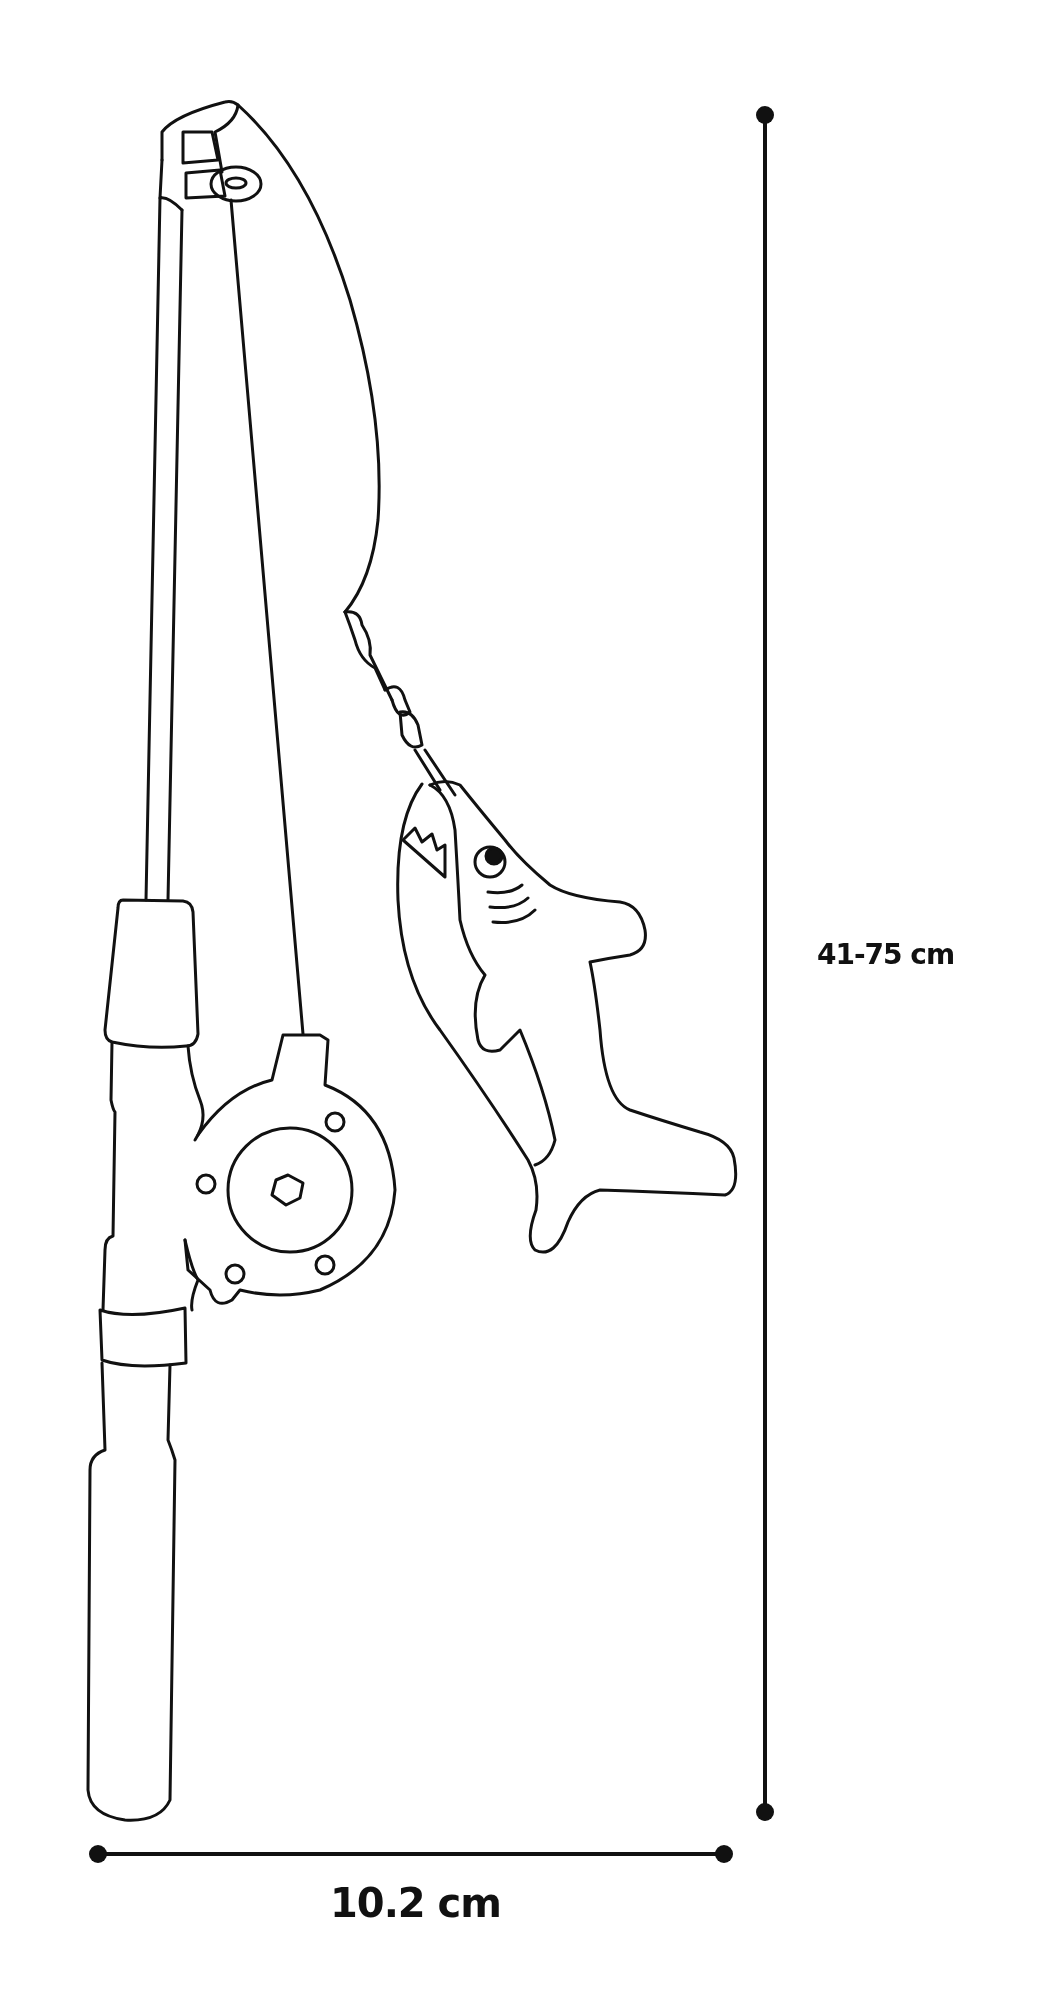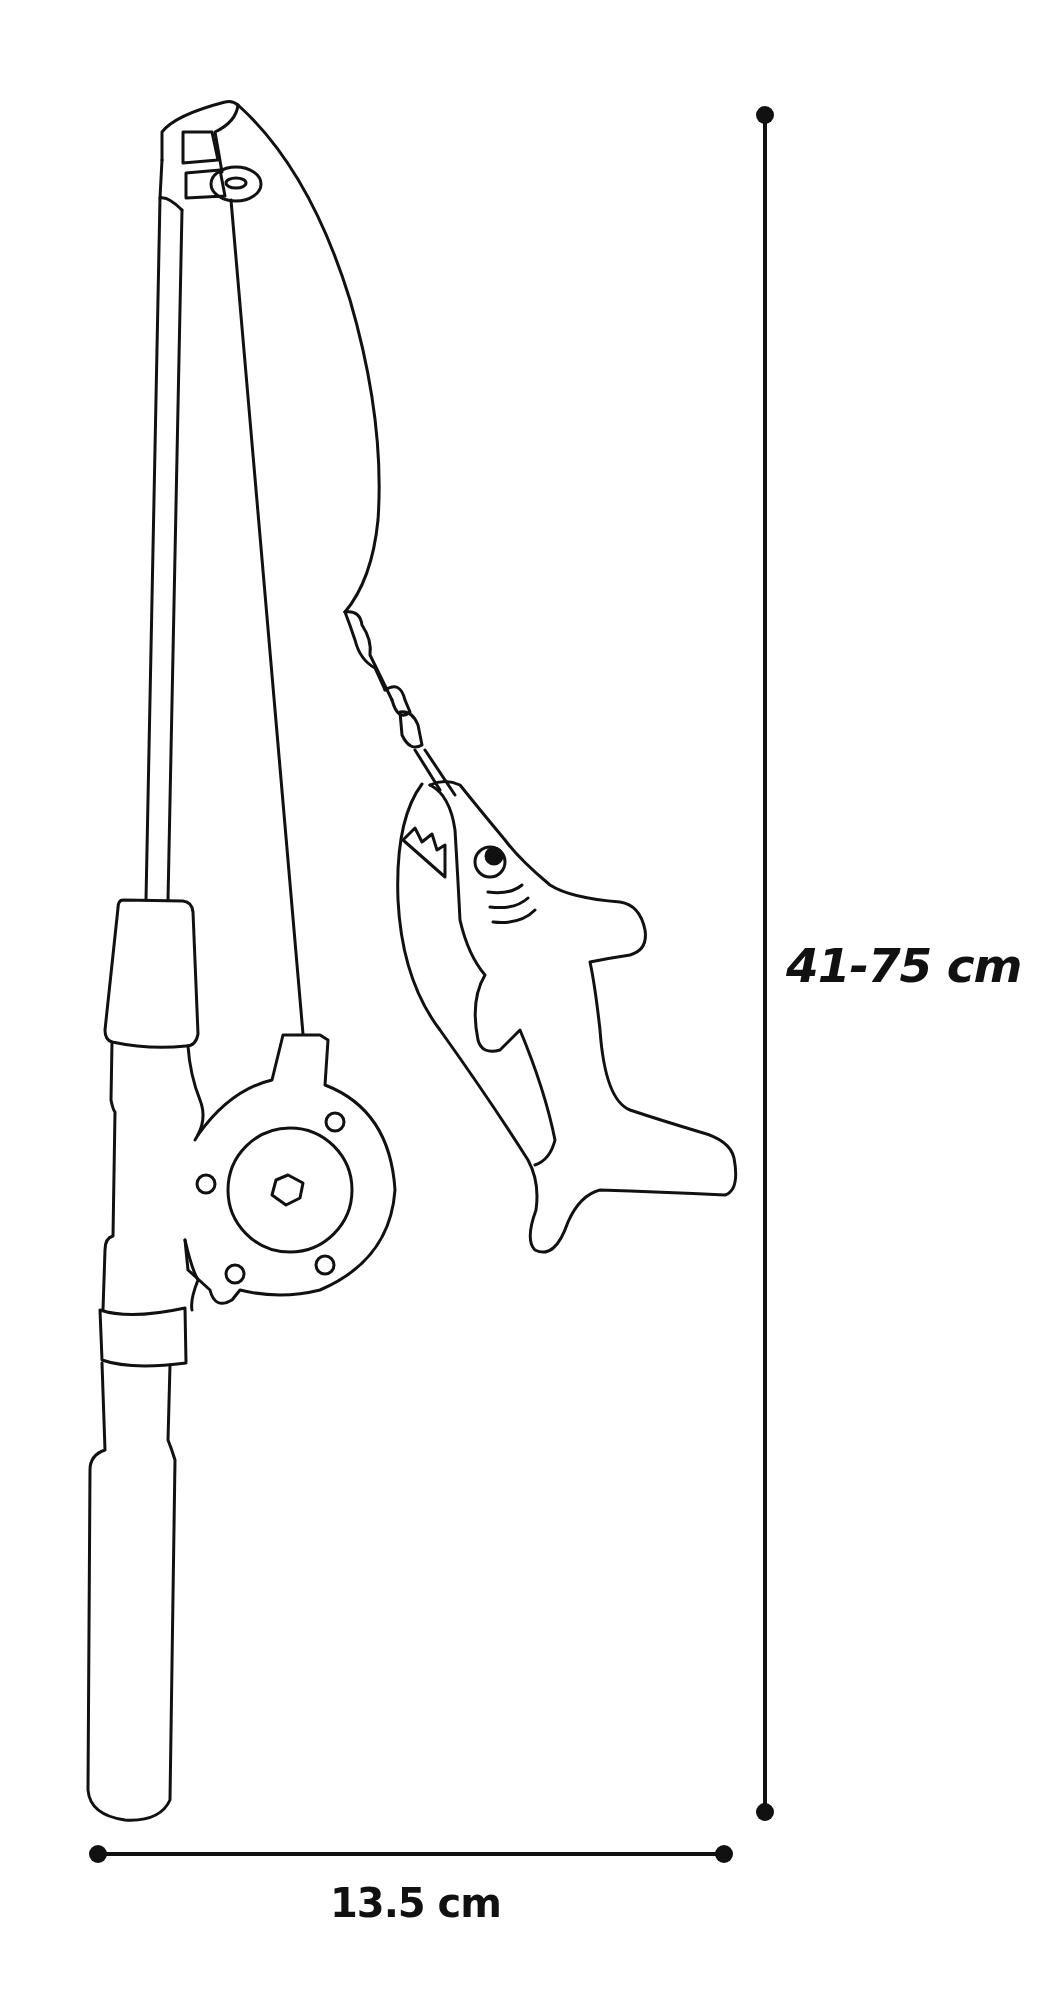--- a/index.html
+++ b/index.html
@@ -1,19 +1,19 @@
 <!DOCTYPE html>
 <html><head>
 <meta charset="utf-8">
 <style>
   html, body { margin:0; padding:0; background:#ffffff; }
   body { width:1053px; height:2000px; position:relative; overflow:hidden; font-family:"DejaVu Sans", sans-serif; }
   #drawing { position:absolute; left:0; top:0; width:1053px; height:2000px; }
   .label { position:absolute; font-family:"DejaVu Sans", sans-serif; font-weight:bold; color:#111111; white-space:nowrap; }
-  #height-label { left:786px; top:938px; font-size:47px; letter-spacing:-1px;font-style:italic; }
+  #height-label { left:817px; top:938px; font-size:28px; letter-spacing:-1px; }
   #width-label { left:330px; top:1880px; font-size:40px; letter-spacing:-1px; }
 </style>
 </head>
 <body>
 
 <svg id="drawing" viewBox="0 0 1053 2000" xmlns="http://www.w3.org/2000/svg">
   <g fill="none" stroke="#111111" stroke-width="3" stroke-linejoin="round" stroke-linecap="round">
 
     <g>
       <path d="M162 160 L162 132 Q175 115 225 102 Q232 100 238 105 Q236 122 215 132 L222 172"></path>
@@ -85,13 +85,13 @@
     </g>
     <g>
       <line x1="98" y1="1854" x2="724" y2="1854" stroke-width="4"></line>
       <circle cx="98" cy="1854" r="9" fill="#111111" stroke="none"></circle>
       <circle cx="724" cy="1854" r="9" fill="#111111" stroke="none"></circle>
     </g>
   </g>
 </svg>
 
 <div id="height-label" class="label">41-75 cm</div>
-<div id="width-label" class="label">13.5 cm</div>
+<div id="width-label" class="label">10.2 cm</div>
 
 </body></html>

